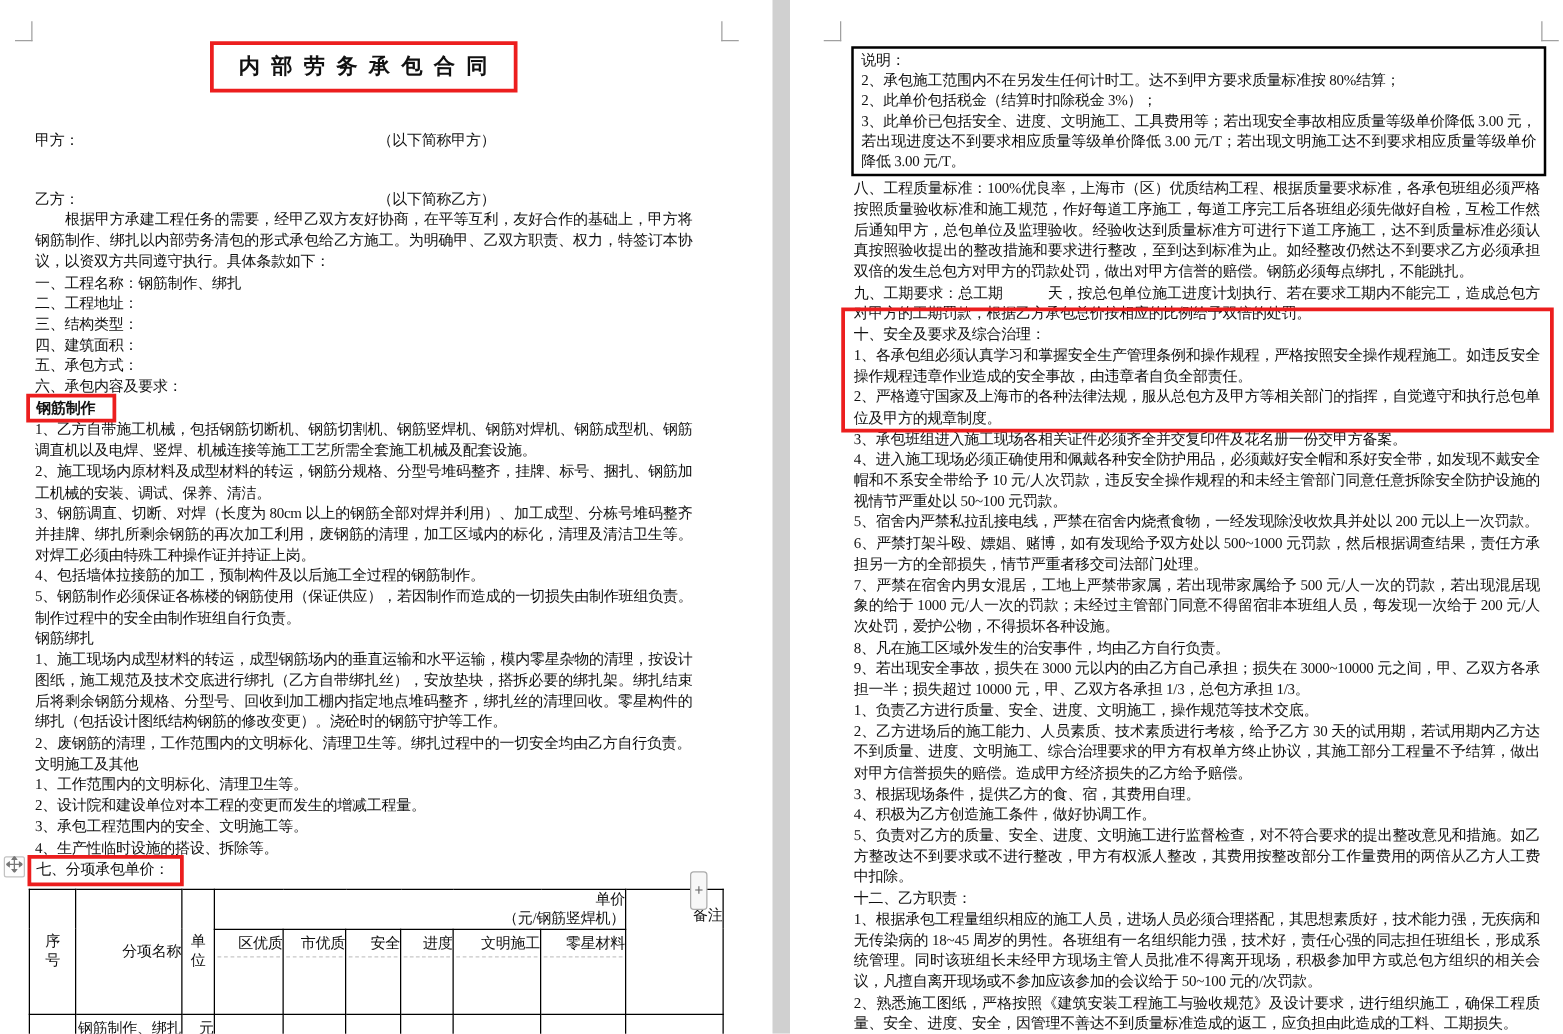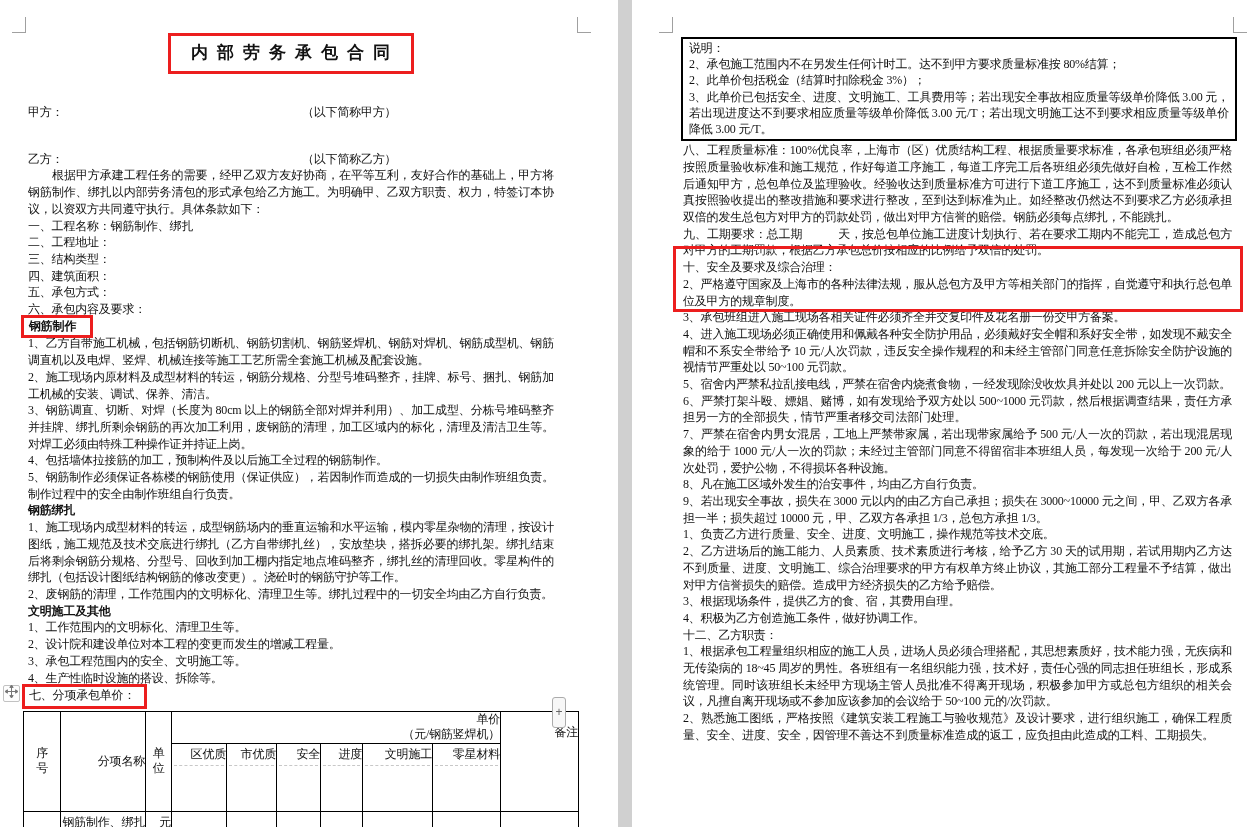--- a/index.html
+++ b/index.html
@@ -23,21 +23,21 @@
   .title-box { display:inline-block; border:3px solid var(--red); padding:6px 12px 7px 20px;
                font-size:17px; font-weight:bold; letter-spacing:9px; line-height:22px; }
 
   
   .party { white-space:nowrap;margin-top:30px; }
   .party .plabel { display:inline-block; width:274px; }
 
   
   .para { text-align:justify; text-justify:inter-ideograph; }
   .para.indent { text-indent:2em; }
-  .para.bold { font-weight:bold; }
+  .para.bold { font-weight:normal; }
   .para.boxedbold { display:inline-block; font-weight:bold; border:3px solid var(--red);
         padding:0 14px 1px 5px; margin:-3px 0 -3px -7px; position:relative; z-index:2; }
 
   
   .seven-row { position:relative; margin-top:1px; }
   .seven-box { display:inline-block; border:3px solid var(--red); padding:0 9px 2px 4px;
                margin:-3px 0 -2px -6px; background:transparent; }
   .move-handle { position:absolute; left:-25px; top:-2px; width:17px; height:17px;
                  border:1px solid #c2c2c2; background:#fdfdfd; border-radius:2px;
                  display:flex; align-items:center; justify-content:center; cursor:move; }
@@ -195,36 +195,38 @@
 
     <div class="para">八、工程质量标准：100%优良率，上海市（区）优质结构工程、根据质量要求标准，各承包班组必须严格按照质量验收标准和施工规范，作好每道工序施工，每道工序完工后各班组必须先做好自检，互检工作然后通知甲方，总包单位及监理验收。经验收达到质量标准方可进行下道工序施工，达不到质量标准必须认真按照验收提出的整改措施和要求进行整改，至到达到标准为止。如经整改仍然达不到要求乙方必须承担双倍的发生总包方对甲方的罚款处罚，做出对甲方信誉的赔偿。钢筋必须每点绑扎，不能跳扎。</div>
         <div class="para">九、工期要求：总工期　　　天，按总包单位施工进度计划执行、若在要求工期内不能完工，造成总包方对甲方的工期罚款，根据乙方承包总价按相应的比例给予双倍的处罚。</div>
       </div>
 
     <div class="sec10">
       <div class="redframe"></div>
       <div>
 
       <div class="para">十、安全及要求及综合治理：</div>
+          <div class="para">1、各承包组必须认真学习和掌握安全生产管理条例和操作规程，严格按照安全操作规程施工。如违反安全操作规程违章作业造成的安全事故，由违章者自负全部责任。</div>
           <div class="para">2、严格遵守国家及上海市的各种法律法规，服从总包方及甲方等相关部门的指挥，自觉遵守和执行总包单位及甲方的规章制度。</div>
         </div>
     </div>
 
     <div>
 
     <div class="para">3、承包班组进入施工现场各相关证件必须齐全并交复印件及花名册一份交甲方备案。</div>
         <div class="para">4、进入施工现场必须正确使用和佩戴各种安全防护用品，必须戴好安全帽和系好安全带，如发现不戴安全帽和不系安全带给予 10 元/人次罚款，违反安全操作规程的和未经主管部门同意任意拆除安全防护设施的视情节严重处以 50~100 元罚款。</div>
         <div class="para">5、宿舍内严禁私拉乱接电线，严禁在宿舍内烧煮食物，一经发现除没收炊具并处以 200 元以上一次罚款。</div>
         <div class="para">6、严禁打架斗殴、嫖娼、赌博，如有发现给予双方处以 500~1000 元罚款，然后根据调查结果，责任方承担另一方的全部损失，情节严重者移交司法部门处理。</div>
         <div class="para">7、严禁在宿舍内男女混居，工地上严禁带家属，若出现带家属给予 500 元/人一次的罚款，若出现混居现象的给于 1000 元/人一次的罚款；未经过主管部门同意不得留宿非本班组人员，每发现一次给于 200 元/人次处罚，爱护公物，不得损坏各种设施。</div>
         <div class="para">8、凡在施工区域外发生的治安事件，均由乙方自行负责。</div>
         <div class="para">9、若出现安全事故，损失在 3000 元以内的由乙方自己承担；损失在 3000~10000 元之间，甲、乙双方各承担一半；损失超过 10000 元，甲、乙双方各承担 1/3，总包方承担 1/3。</div>
         <div class="para">1、负责乙方进行质量、安全、进度、文明施工，操作规范等技术交底。</div>
         <div class="para">2、乙方进场后的施工能力、人员素质、技术素质进行考核，给予乙方 30 天的试用期，若试用期内乙方达不到质量、进度、文明施工、综合治理要求的甲方有权单方终止协议，其施工部分工程量不予结算，做出对甲方信誉损失的赔偿。造成甲方经济损失的乙方给予赔偿。</div>
         <div class="para">3、根据现场条件，提供乙方的食、宿，其费用自理。</div>
         <div class="para">4、积极为乙方创造施工条件，做好协调工作。</div>
+        <div class="para">5、负责对乙方的质量、安全、进度、文明施工进行监督检查，对不符合要求的提出整改意见和措施。如乙方整改达不到要求或不进行整改，甲方有权派人整改，其费用按整改部分工作量费用的两倍从乙方人工费中扣除。</div>
         <div class="para">十二、乙方职责：</div>
         <div class="para">1、根据承包工程量组织相应的施工人员，进场人员必须合理搭配，其思想素质好，技术能力强，无疾病和无传染病的 18~45 周岁的男性。各班组有一名组织能力强，技术好，责任心强的同志担任班组长，形成系统管理。同时该班组长未经甲方现场主管人员批准不得离开现场，积极参加甲方或总包方组织的相关会议，凡擅自离开现场或不参加应该参加的会议给于 50~100 元的/次罚款。</div>
         <div class="para">2、熟悉施工图纸，严格按照《建筑安装工程施工与验收规范》及设计要求，进行组织施工，确保工程质量、安全、进度、安全，因管理不善达不到质量标准造成的返工，应负担由此造成的工料、工期损失。</div>
       </div>
   </div>
 
 </div>
 
 </body></html>

